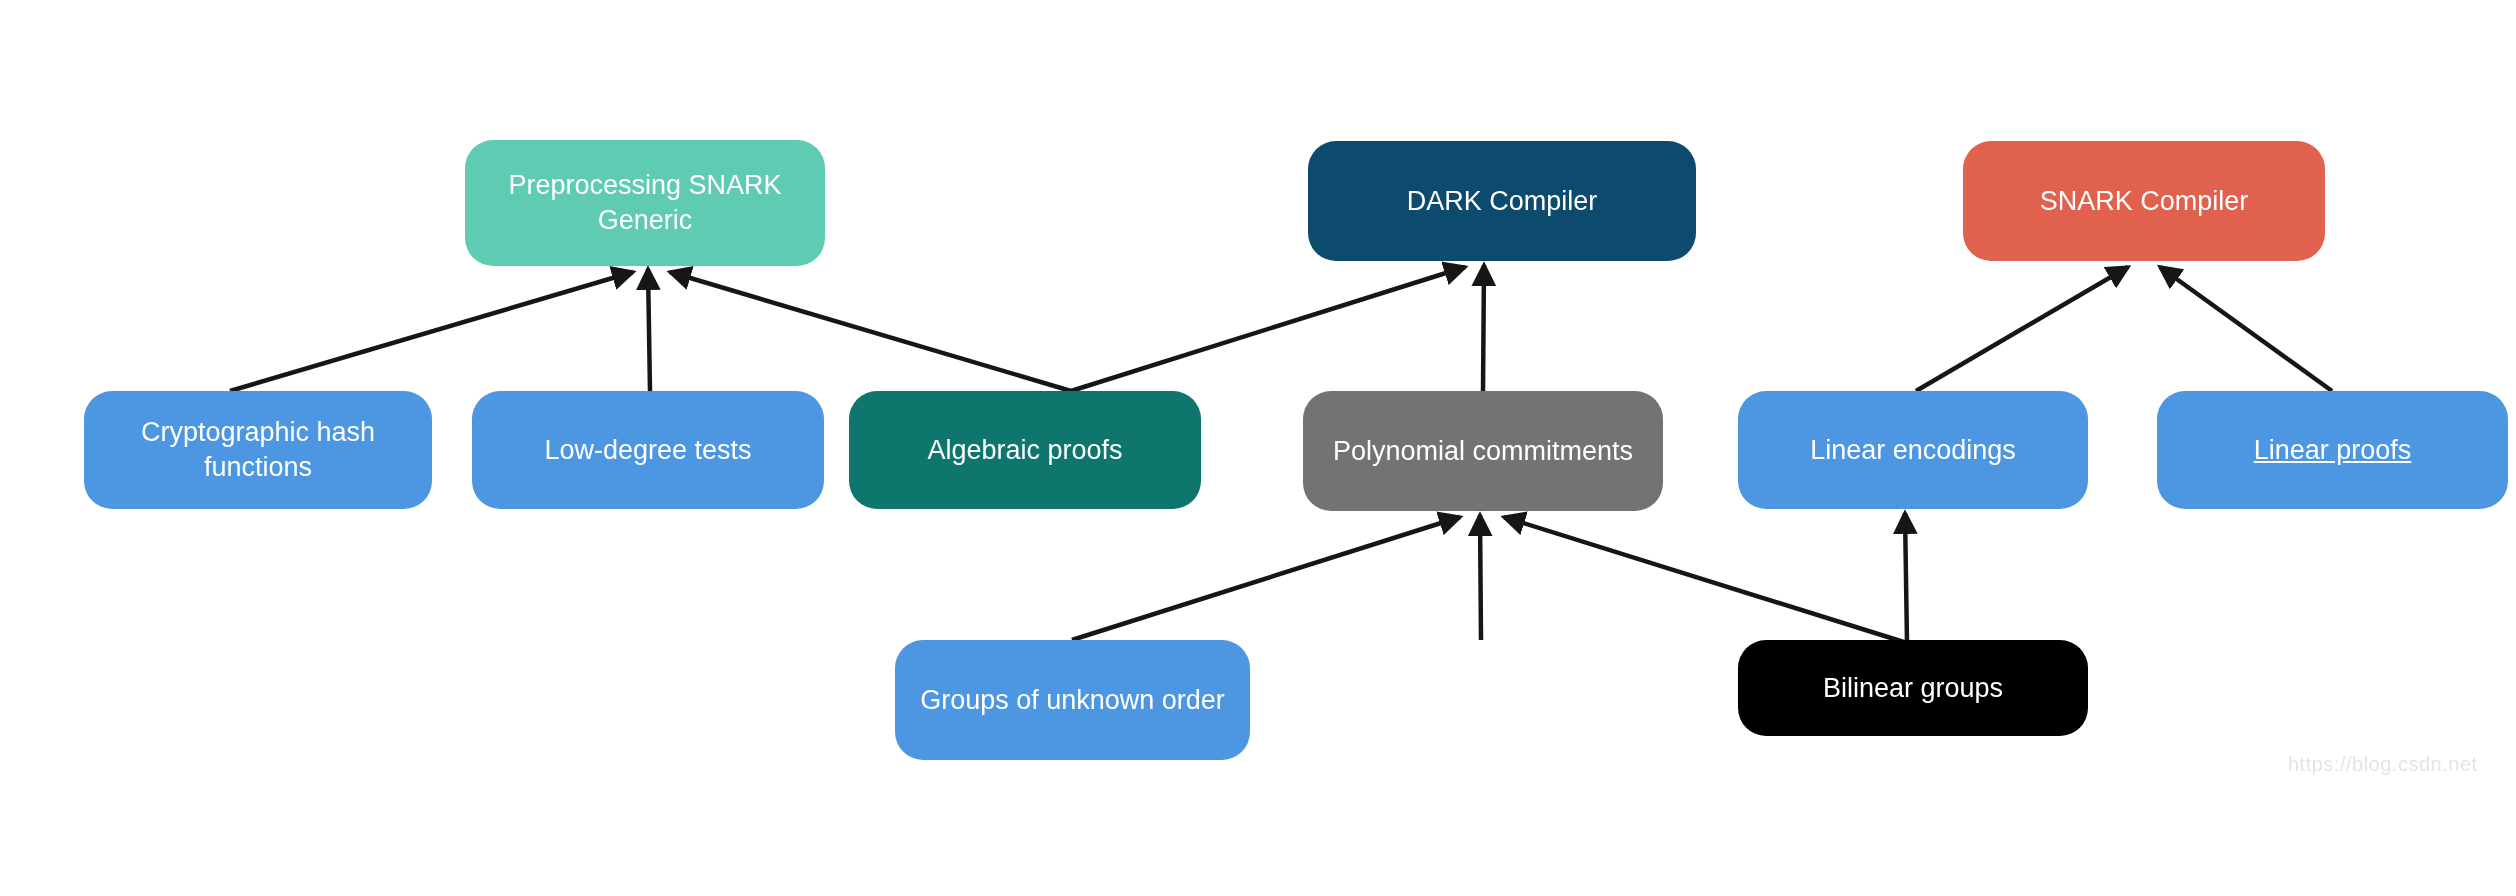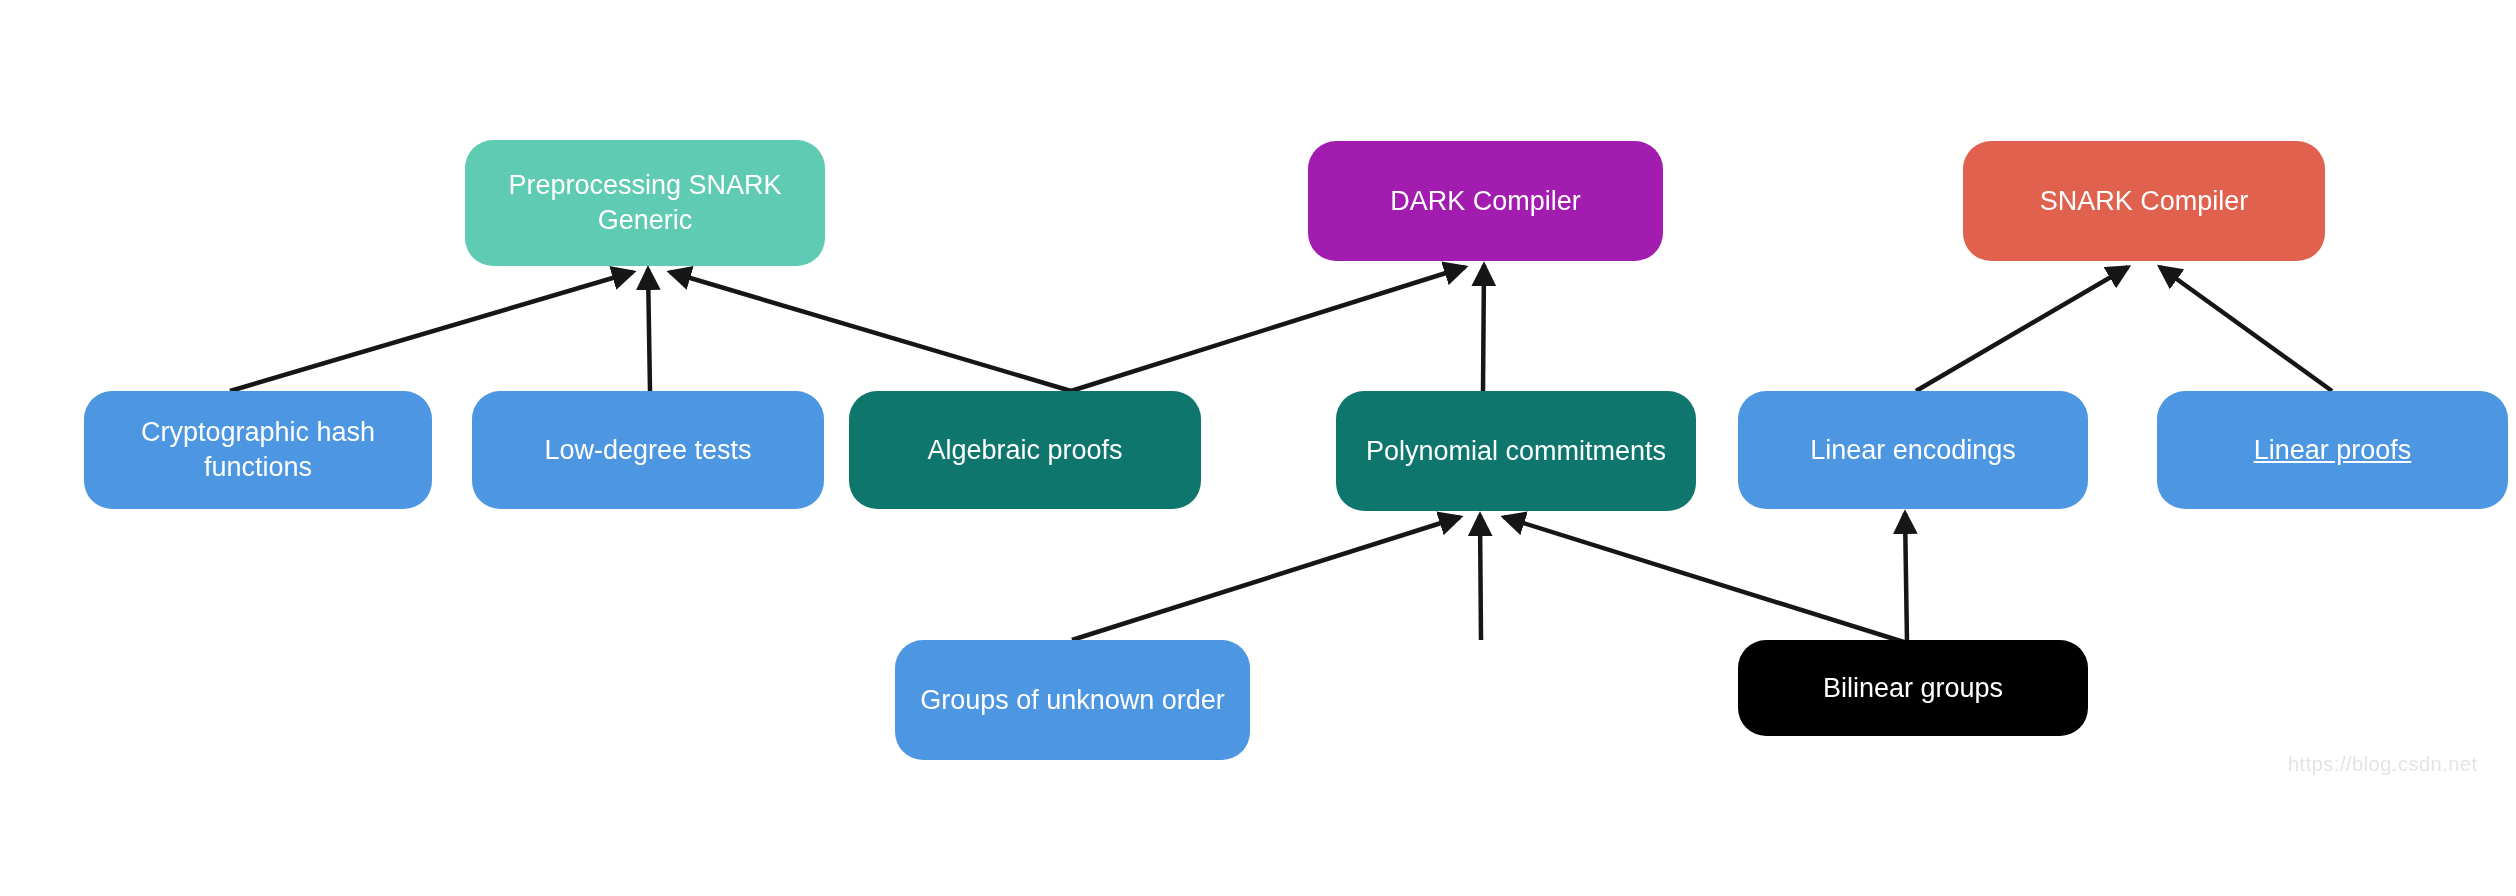--- a/index.html
+++ b/index.html
@@ -74,41 +74,41 @@
         <line x1="1481" y1="640" x2="1480" y2="515" marker-end="url(#arrowhead)" stroke="#161616"></line>
         <line x1="1907" y1="643" x2="1504" y2="517" marker-end="url(#arrowhead)" stroke="#161616"></line>
         <line x1="1907" y1="643" x2="1905" y2="513" marker-end="url(#arrowhead)" stroke="#161616"></line>
       </g>
   </svg>
 
   <div class="node" style="left: 465px; top: 140px; width: 360px; height: 126px; background: rgb(95, 203, 178);">
     <span>Preprocessing SNARK Generic</span>
   </div>
 
-  <div class="node" style="left: 1308px; top: 141px; width: 355px; height: 120px; background: #a21caf;">
+  <div class="node" style="left: 1308px; top: 141px; width: 388px; height: 120px; background: #0c4a6e;">
     <span>DARK Compiler</span>
   </div>
 
   <div class="node" style="left: 1963px; top: 141px; width: 362px; height: 120px; background: rgb(224, 97, 78);">
     <span>SNARK Compiler</span>
   </div>
 
   <div class="node" style="left: 45px; top: 391px; width: 348px; height: 118px; background: rgb(77, 150, 226); margin-left: 39px;">
     <span>Cryptographic hash functions</span>
   </div>
 
   <div class="node" style="left: 472px; top: 391px; width: 352px; height: 118px; background: rgb(77, 150, 226);">
     <span>Low-degree tests</span>
   </div>
 
   <div class="node" style="left: 849px; top: 391px; width: 352px; height: 118px; background: #0f766e;">
     <span>Algebraic proofs</span>
   </div>
 
-  <div class="node" style="left: 1303px; top: 391px; width: 360px; height: 120px; background: #0f766e; margin-left: 33px;">
+  <div class="node" style="left: 1303px; top: 391px; width: 360px; height: 120px; background: #737373;">
     <span>Polynomial commitments</span>
   </div>
 
   <div class="node" style="left: 1738px; top: 391px; width: 350px; height: 118px; background: rgb(77, 150, 226);">
     <span>Linear encodings</span>
   </div>
 
   <div class="node" style="left: 2157px; top: 391px; width: 351px; height: 118px; background: rgb(77, 150, 226); text-decoration: underline;">
     <span>Linear proofs</span>
   </div>

